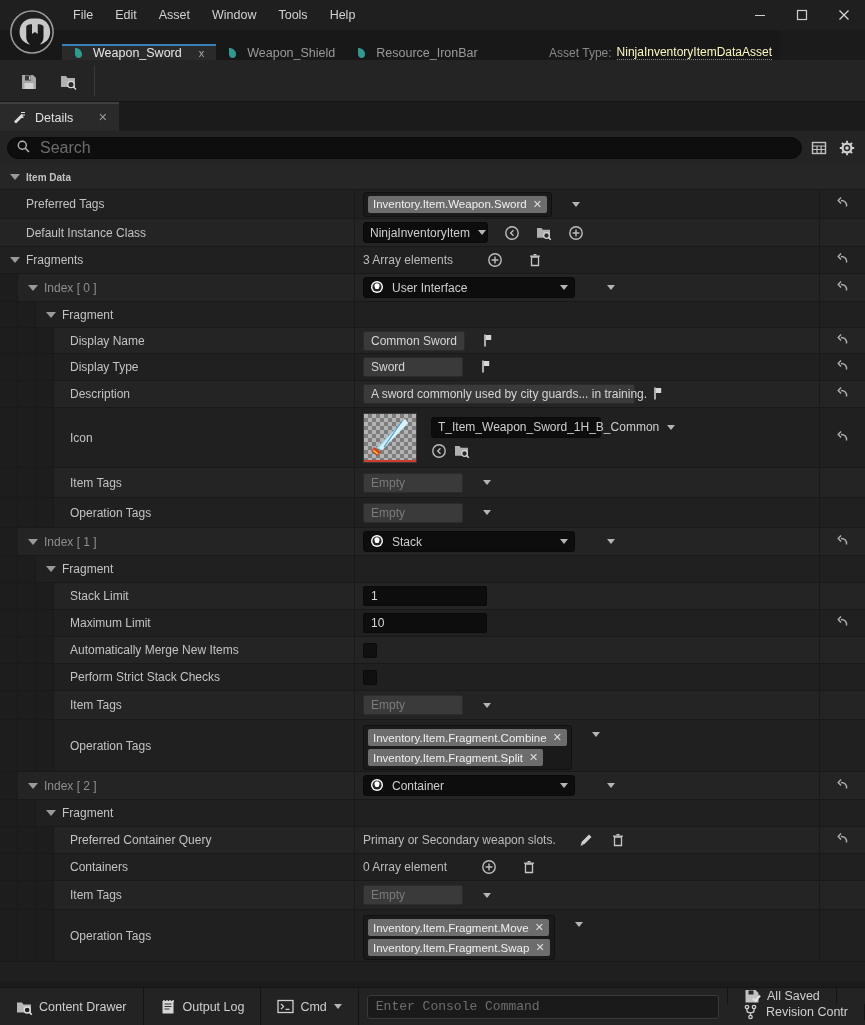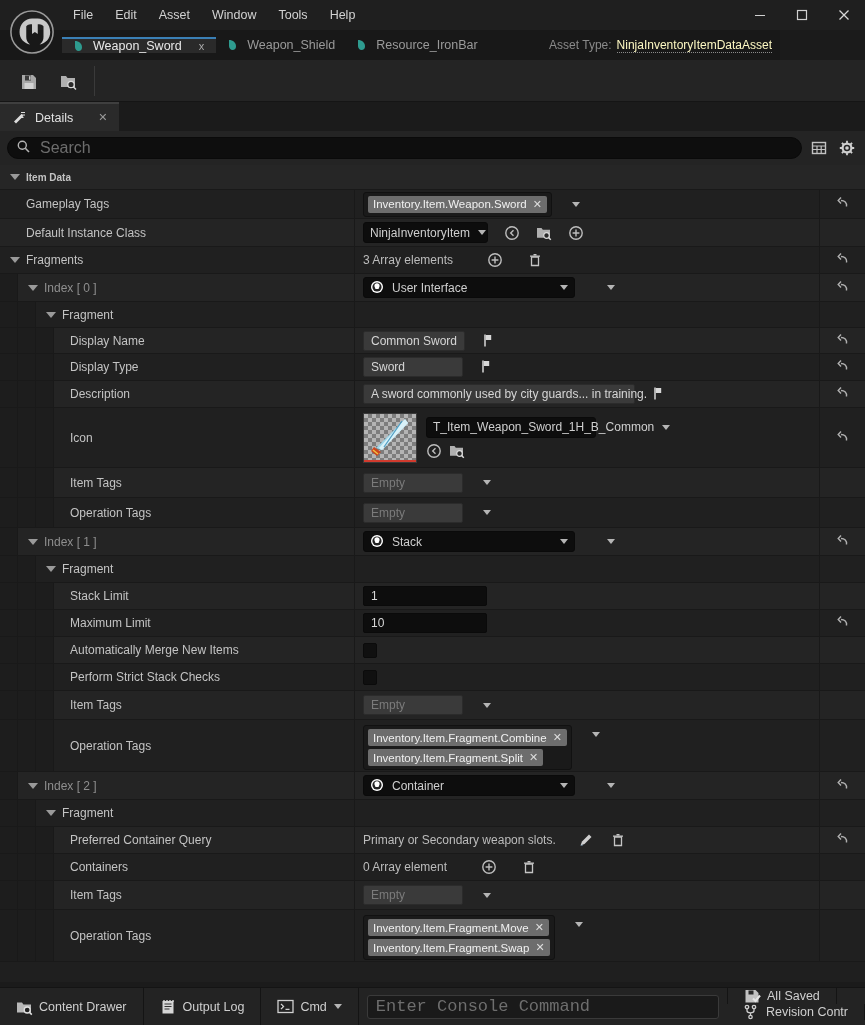--- a/index.html
+++ b/index.html
@@ -42,21 +42,21 @@
   .wc {
     width: 42px; height: 30px;
     display: flex; align-items: center; justify-content: center;
     color: #d0d0d0; font-size: 13px;
   }
 
   
   .tabbar {
     height: 30px; width: 780px;
     background: #181818;
-    display: flex; align-items: center;
+    display: flex; align-items: flex-end;
     position: relative;
     padding-left: 62px;
   }
   .tab {
     display: flex; align-items: center;
     padding: 0 10px 0 10px;
     font-size: 12.5px;
     color: #9a9a9a;
     gap: 7px;
     position: relative;
@@ -317,21 +317,21 @@
     padding: 0 8px;
   }
   .cmdinput {
     flex: 1; height: 24px;
     background: #1a1a1a;
     border: 1px solid #3a3a3a;
     border-radius: 3px;
     display: flex; align-items: center;
     padding: 0 8px;
     font-family: "Liberation Mono", monospace;
-    font-size: 17px; color: #6e6e6e;
+    font-size: 13px; color: #6e6e6e;
   }
   .sb-right { display: flex; align-items: flex-start; margin-left: auto; flex-direction: column; }
 </style>
 </head>
 <body>
 
 <div class="titlebar">
   <div class="ue-logo">
     <svg viewBox="0 0 48 48">
       <circle cx="24" cy="24" r="22" fill="none" stroke="#9a9a9a" stroke-width="1.6"></circle>
@@ -472,21 +472,21 @@
   <div class="row cat" style="height:23px">
     <div class="namecell" style="padding-left:10px">
       <span class="tri"></span>
       <span style="font-weight:bold;font-size:10px">Item Data</span>
     </div>
   </div>
 
   <div class="row plain" style="height:29px">
     <div class="namecol" style="flex:0 0 355px">
       <div class="namecell" style="padding-left:26px">
-        <span>Gameplay Tags</span>
+        <span>Preferred Tags</span>
       </div>
     </div>
     <div class="valcol">
       <span class="chip">
         <span class="chip-inner">
           <span>Inventory.Item.Weapon.Sword</span>
           <span class="xx">✕</span>
         </span>
       </span>
       <span class="caret lone"></span>
@@ -698,21 +698,21 @@
 
   <div class="row plain" style="height:60px">
     <div class="namecol" style="flex:0 0 355px">
       <div class="ind"></div>
       <div class="ind"></div>
       <div class="ind"></div>
       <div class="namecell" style="padding-left:16px">
         <span>Icon</span>
       </div>
     </div>
-    <div class="valcol" style="align-items:center;gap:9px">
+    <div class="valcol" style="align-items:center;gap:14px">
       <span class="thumb">
         <svg width="52" height="48" viewBox="0 0 52 48" style="position:absolute;left:0;top:0">
           <path d="M41 5 L44 9 L18 36 L12 34 Z" fill="#9fd4e6"></path>
           <path d="M41 5 L44 9 L18 36 L15 34 Z" fill="#d9f1f8"></path>
           <path d="M38 7 L20 33" stroke="#4f9ec4" stroke-width="1.3"></path>
           <path d="M10 33 L17 38 L13 42 L7 37 Z" fill="#c9451f"></path>
           <path d="M9 36 L14 40" stroke="#f0c040" stroke-width="1.6"></path>
         </svg>
         <span class="redbar"></span>
       </span>

